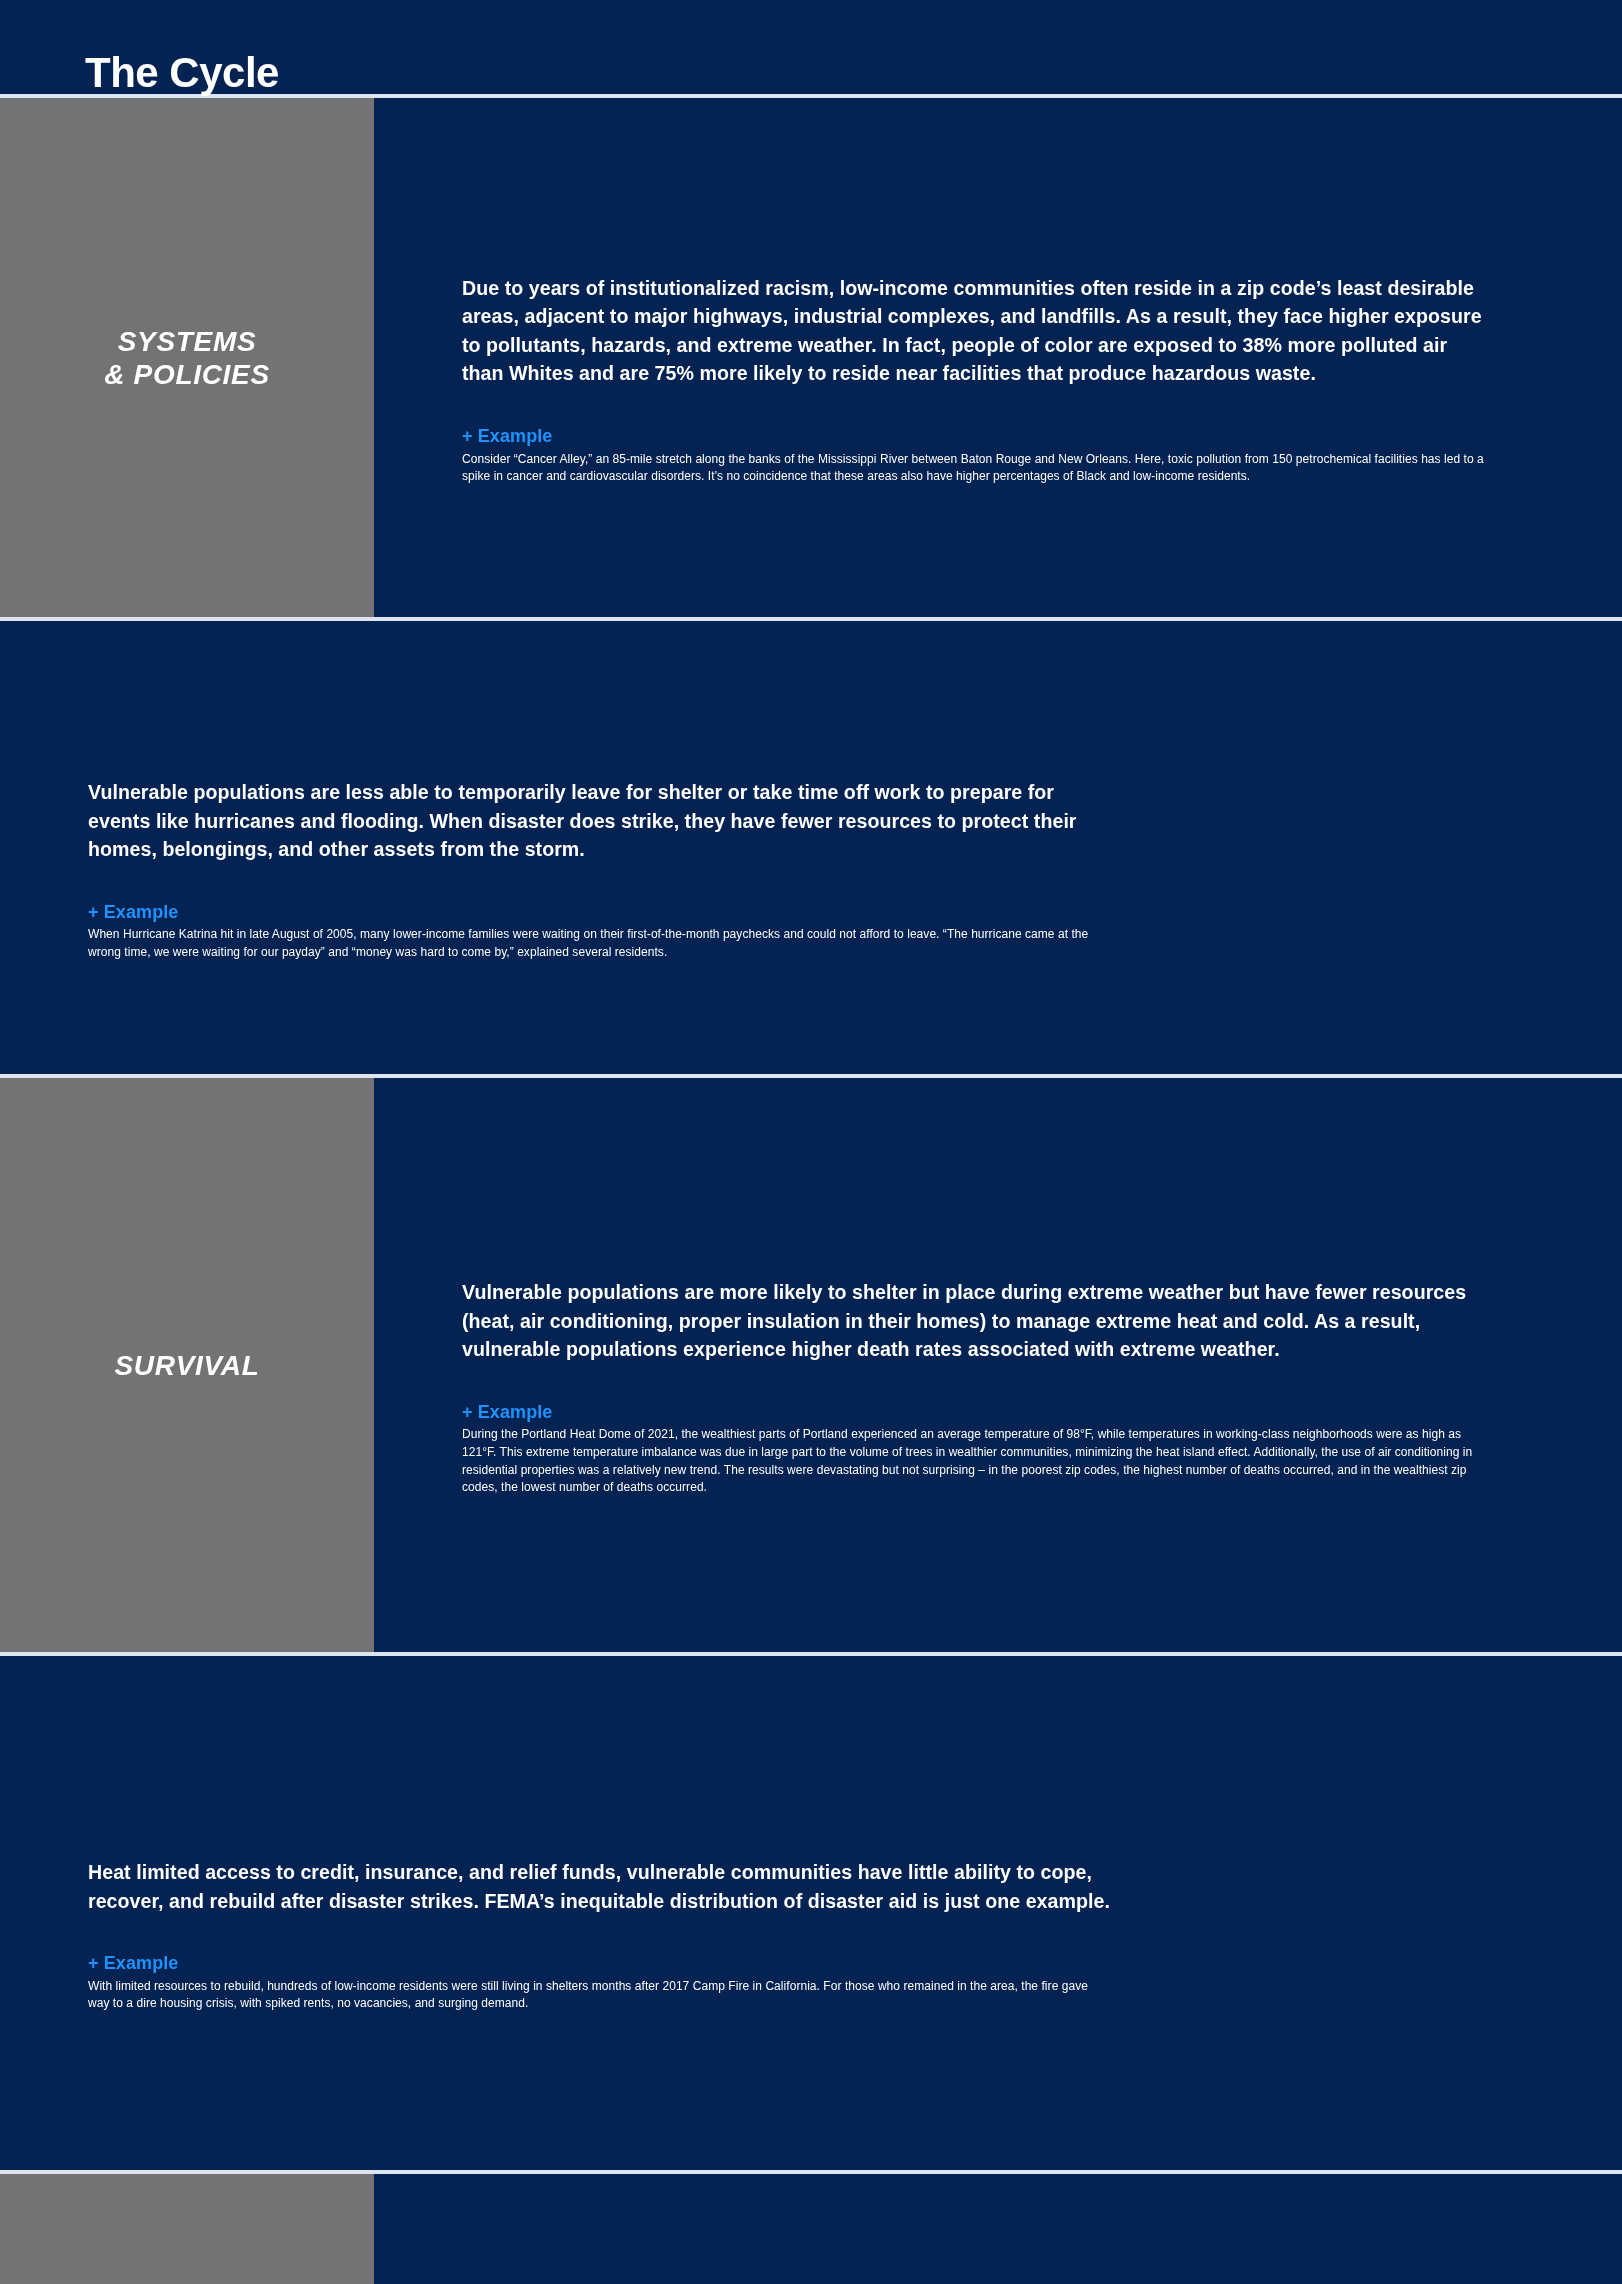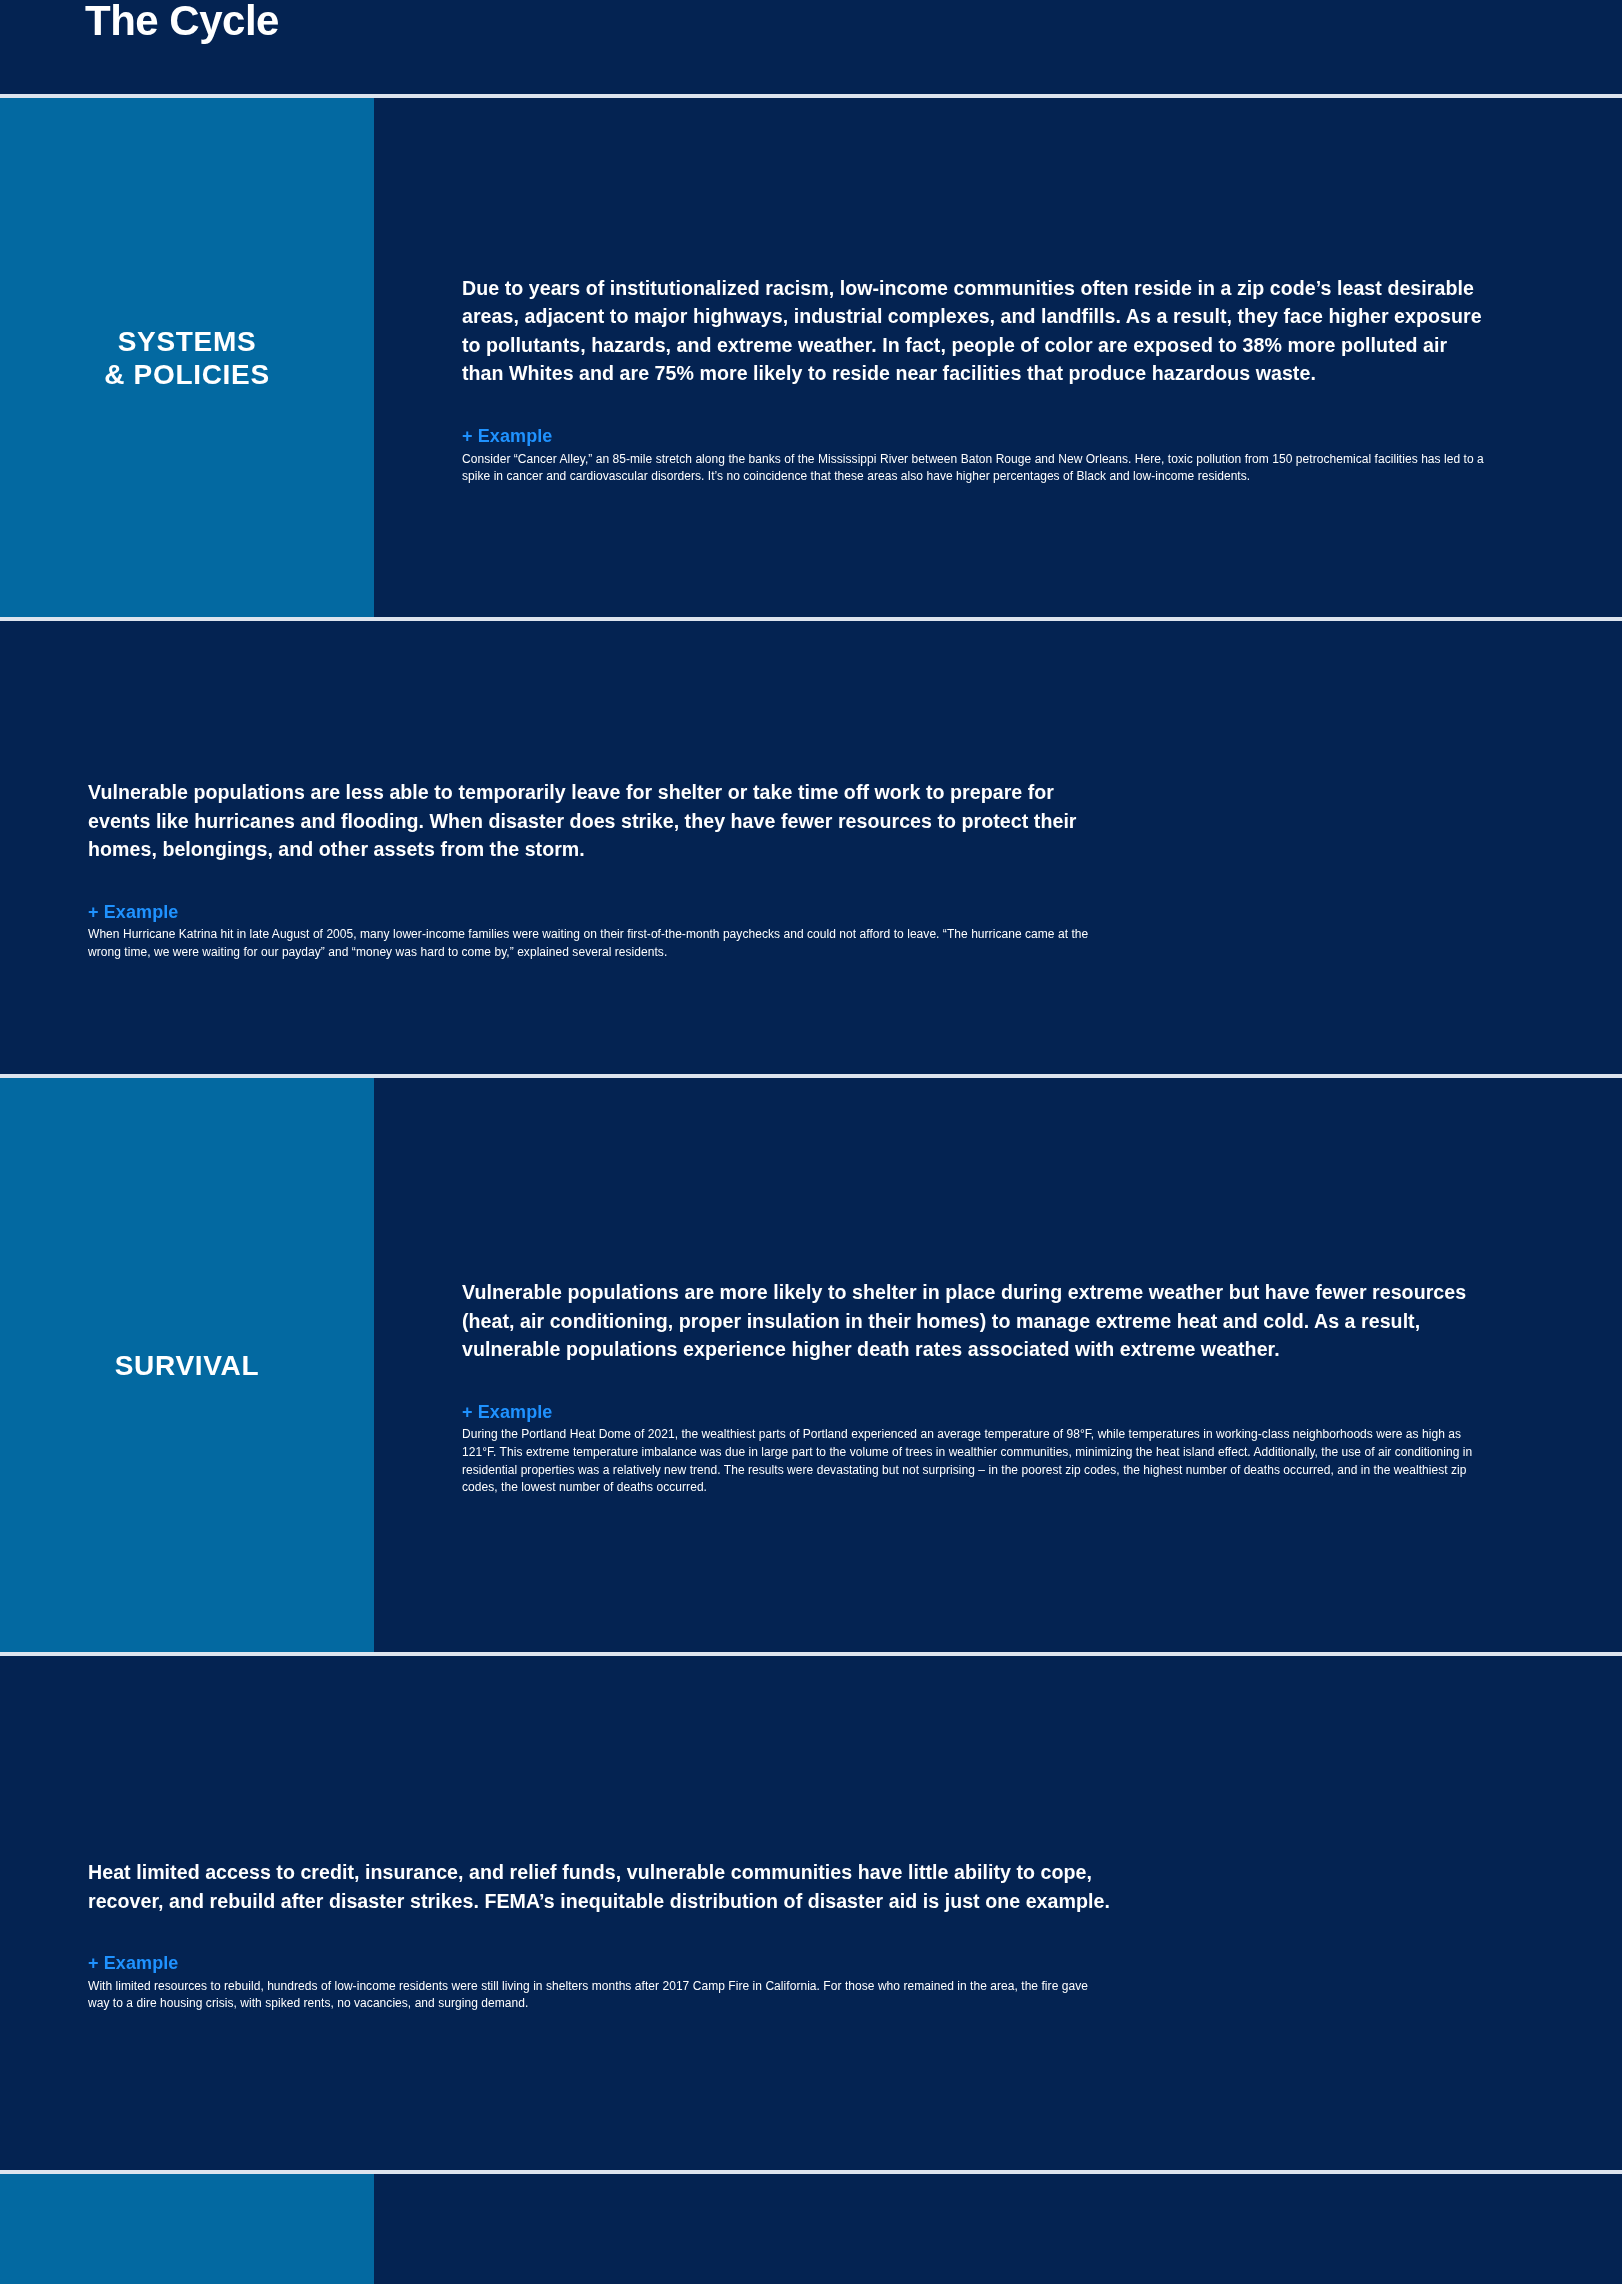--- a/index.html
+++ b/index.html
@@ -9,21 +9,21 @@
     font-family:"Liberation Sans", sans-serif;
     color:#ffffff;
     -webkit-font-smoothing:antialiased;
   }
 
   
   .header {
     height:94px;
     background:#042352;
     display:flex;
-    align-items:flex-start;
+    align-items:flex-end;
     padding-left:85px;
   }
   .header-title {
     font-size:42px;
     font-weight:700;
     letter-spacing:-0.5px;
     color:#ffffff;
     line-height:1;
   }
 
@@ -39,25 +39,26 @@
   .row {
     display:flex;
     align-items:stretch;
     background:#042352;
     width:100%;
   }
 
   .stage-cell {
     width:374px;
     flex:0 0 374px;
-    background:#0369a1;
+    background:#737373;
     display:flex;
     align-items:center;
     justify-content:center;
     padding:16px 18px;
+    font-style:italic;
   }
   .stage-label {
     font-size:28px;
     font-weight:700;
     line-height:1.18;
     letter-spacing:0.7px;
     text-align:center;
     color:#ffffff;
     text-transform:uppercase;
     white-space:pre-line;

